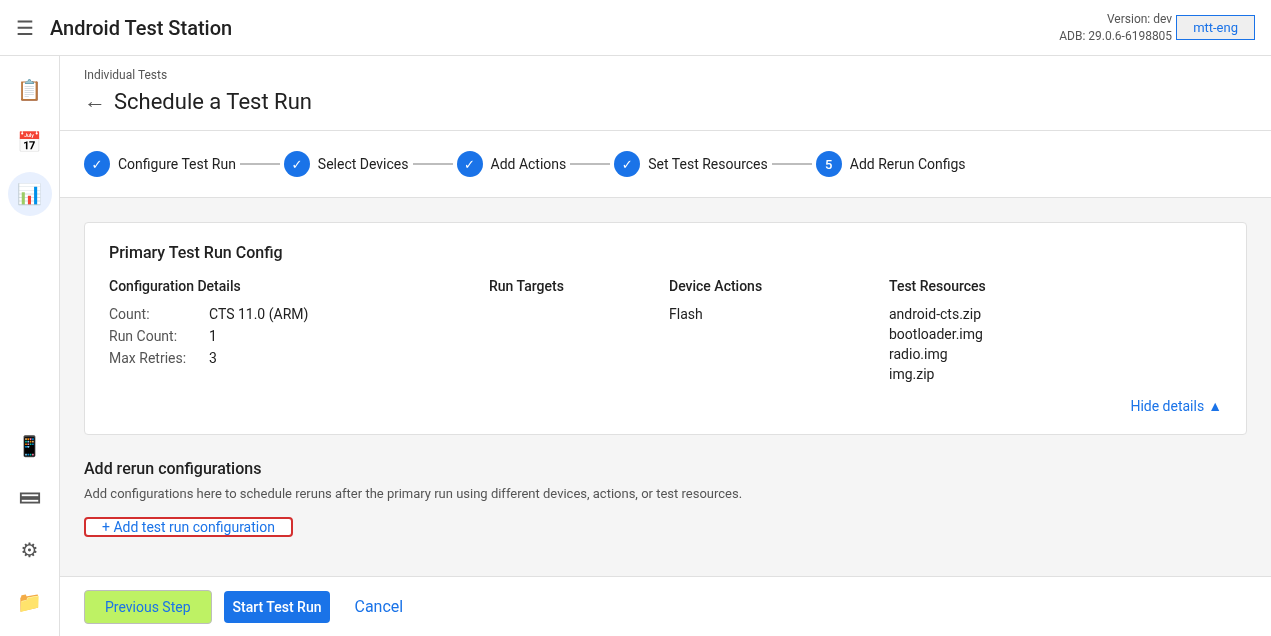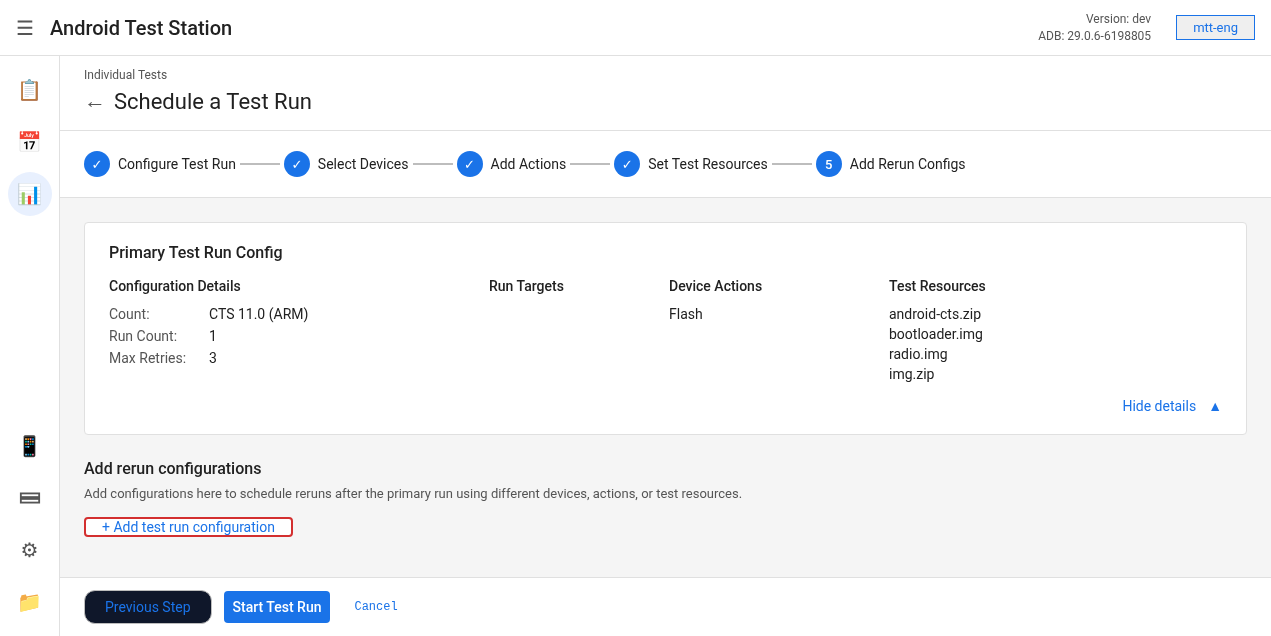--- a/index.html
+++ b/index.html
@@ -6,21 +6,21 @@
     body { background: #f5f5f5; color: #212121; font-size: 14px; display: flex; flex-direction: column; height: 636px; overflow: hidden; }
 
     
     .topbar {
       display: flex; align-items: center; background: #fff;
       border-bottom: 1px solid #e0e0e0;
       padding: 0 16px; height: 56px; flex-shrink: 0;
     }
     .topbar-menu-icon { font-size: 20px; margin-right: 16px; color: #555; cursor: pointer; }
     .topbar-title { font-size: 20px; font-weight: 500; flex: 1; }
-    .topbar-version { text-align: right; font-size: 12px; color: #555; margin-right: 25px; line-height: 1.4; }
+    .topbar-version { text-align: right; font-size: 12px; color: #555; margin-right: 4px; line-height: 1.4; }
     .topbar-badge { border: 1px solid #1a73e8; color: #1a73e8; padding: 4px 16px; border-radius: 0; font-size: 13px; font-weight: 400; }
 
     
     .layout { display: flex; flex: 1; overflow: hidden; }
 
     
     .sidebar { width: 60px; background: #fff; border-right: 1px solid #e0e0e0; display: flex; flex-direction: column; align-items: center; padding: 12px 0; gap: 8px; flex-shrink: 0; }
     .sidebar-item { width: 44px; height: 44px; display: flex; align-items: center; justify-content: center; border-radius: 50%; cursor: pointer; color: #555; font-size: 20px; }
     .sidebar-item.active { background: #e8f0fe; color: #1a73e8; }
     .sidebar-spacer { flex: 1; }
@@ -53,32 +53,32 @@
     
     .config-grid { display: grid; grid-template-columns: 380px 180px 220px 1fr; gap: 0; }
     .config-col-header { font-weight: 500; font-size: 14px; padding-bottom: 12px; }
     .config-col { }
     .config-field { display: flex; margin-bottom: 6px; }
     .config-field-label { color: #555; min-width: 100px; }
     .config-field-value { color: #212121; }
     .test-resource { color: #212121; margin-bottom: 4px; }
 
     .hide-details-row { display: flex; justify-content: flex-end; margin-top: 12px; }
-    .hide-details-btn { color: #1a73e8; background: none; border: none; cursor: pointer; display: flex; align-items: center; gap: 12px; font-size: 14px; text-align: right; }
+    .hide-details-btn { color: #1a73e8; background: none; border: none; cursor: pointer; display: flex; align-items: center; gap: 4px; font-size: 14px; text-align: right; }
 
     
     .rerun-title { font-size: 16px; font-weight: 500; margin-bottom: 8px; }
     .rerun-desc { font-size: 13px; color: #555; margin-bottom: 16px; }
     .add-config-btn { border: 2px solid #d32f2f; color: #1a73e8; background: #fff; padding: 0 16px; border-radius: 4px; font-size: 14px; cursor: pointer; }
 
     
     .bottom-actions { background: #fff; border-top: 1px solid #e0e0e0; padding: 12px 24px; display: flex; align-items: center; gap: 12px; flex-shrink: 0; }
-    .btn-secondary { border: 1px solid #bdbdbd; background: #0f172a; color: #1a73e8; padding: 8px 20px; border-radius: 11px; font-size: 14px; cursor: pointer; }
+    .btn-secondary { border: 1px solid #bdbdbd; background: #bef264; color: #1a73e8; padding: 8px 20px; border-radius: 4px; font-size: 14px; cursor: pointer; }
     .btn-primary { background: #1a73e8; color: #fff; border: none; padding: 8px 9px; border-radius: 4px; font-size: 14px; cursor: pointer; font-weight: 500; }
-    .btn-cancel { background: none; border: none; color: #1a73e8; font-size: 12px; cursor: pointer; padding: 8px 12px; font-family: Liberation Mono, monospace; }
+    .btn-cancel { background: none; border: none; color: #1a73e8; font-size: 16px; cursor: pointer; padding: 8px 12px; }
 
     
     .icon-svg { width: 22px; height: 22px; }
   </style>
 </head>
 <body>
 
 <div class="topbar">
   <span class="topbar-menu-icon">☰</span>
   <span class="topbar-title">Android Test Station</span>

